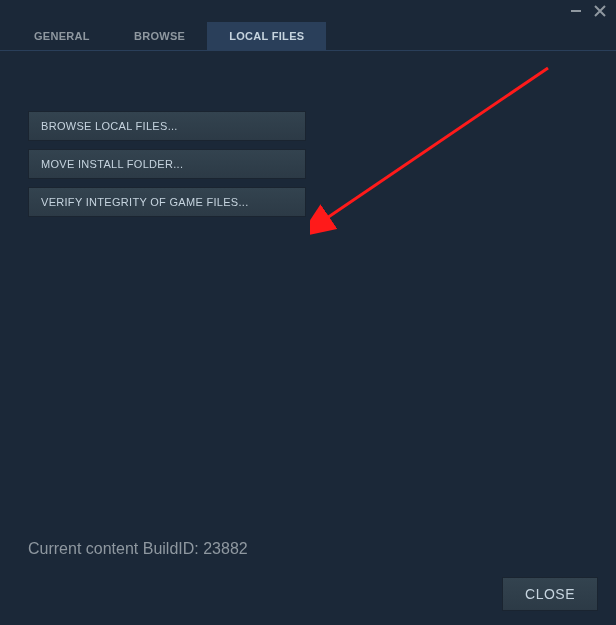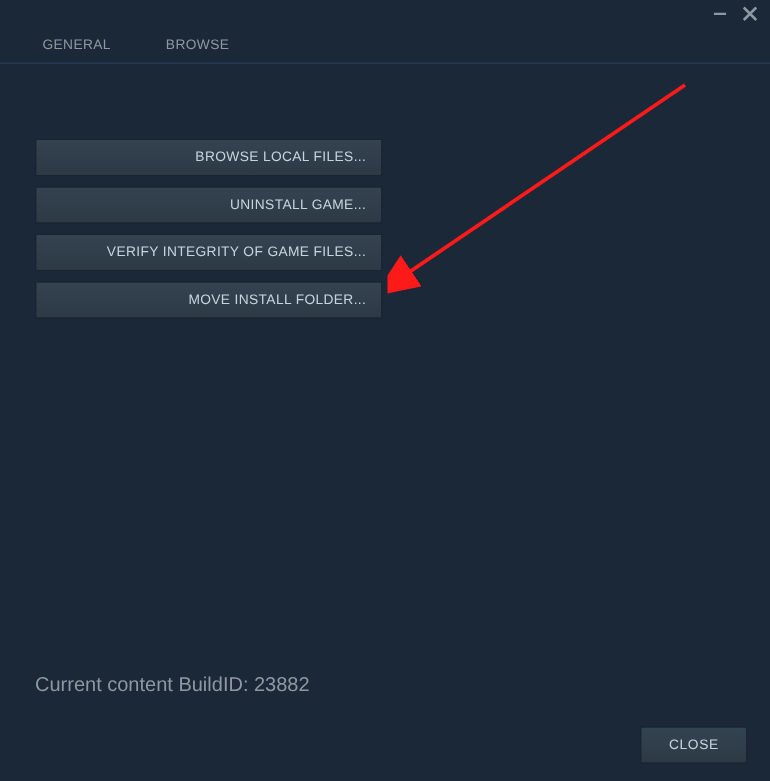--- a/index.html
+++ b/index.html
@@ -34,20 +34,21 @@
       justify-content: center;
     }
     .titlebar-btn.close {
       font-size: 16px;
       font-weight: bold;
     }
     .tabs {
       display: flex;
       padding-left: 12px;
       border-bottom: 1px solid #2a3f5a;
+      font-weight: bold;
     }
     .tab {
       padding: 8px 22px;
       color: #8f98a0;
       font-size: 11px;
       cursor: pointer;
       letter-spacing: 0.3px;
     }
     .tab.active {
       background: #2a3f5a;
@@ -59,41 +60,41 @@
     }
     .action-button {
       display: block;
       width: 278px;
       background: linear-gradient(to bottom, #33434f, #2c3a46);
       border: 1px solid #1a2430;
       color: #c6d4df;
       font-size: 11px;
       padding: 8px 12px;
       margin-bottom: 8px;
-      text-align: right;
+      text-align: left;
       cursor: pointer;
       letter-spacing: 0.3px;
     }
     .build-info {
       position: absolute;
       left: 28px;
       top: 540px;
       color: #8f98a0;
       font-size: 16px;
     }
     .footer {
       position: absolute;
       bottom: 14px;
       right: 18px;
     }
     .close-button {
       background: linear-gradient(to bottom, #33434f, #2c3a46);
       border: 1px solid #1a2430;
       color: #c6d4df;
-      font-size: 11px;
+      font-size: 14px;
       padding: 8px 22px;
       cursor: pointer;
       letter-spacing: 0.5px;
     }
     .arrow-overlay {
       position: absolute;
       top: 60px;
       left: 310px;
       pointer-events: none;
     }
@@ -110,27 +111,27 @@
   <span class="titlebar-btn close">
     <svg width="12" height="12" viewBox="0 0 12 12">
         <path d="M1 1 L11 11 M11 1 L1 11" stroke="#8f98a0" stroke-width="2"></path>
       </svg>
   </span>
 </div>
 
 <div class="tabs">
   <div class="tab">GENERAL</div>
   <div class="tab">BROWSE</div>
+  <div class="tab active">LOCAL FILES</div>
 </div>
 
 <div class="content">
   <button class="action-button">BROWSE LOCAL FILES...</button>
-  <button class="action-button">UNINSTALL GAME...</button>
+  <button class="action-button">MOVE INSTALL FOLDER...</button>
   <button class="action-button">VERIFY INTEGRITY OF GAME FILES...</button>
-  <button class="action-button">MOVE INSTALL FOLDER...</button>
 </div>
 
 <svg class="arrow-overlay" width="260" height="200">
   <defs>
     <marker id="arrowhead" markerWidth="12" markerHeight="10" refX="2" refY="5" orient="auto">
       <polygon points="0 0, 12 5, 0 10" fill="#ff1a1a"></polygon>
     </marker>
   </defs>
   <line x1="238" y1="8" x2="14" y2="160" stroke="#ff1a1a" stroke-width="3" marker-end="url(#arrowhead)"></line>
 </svg>

